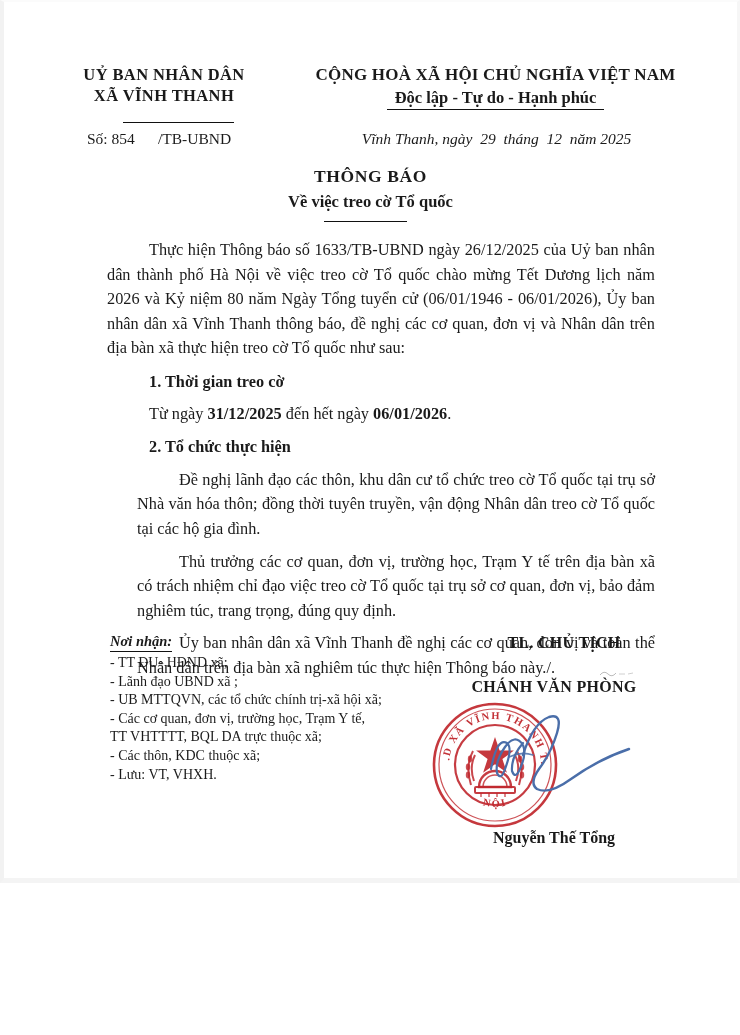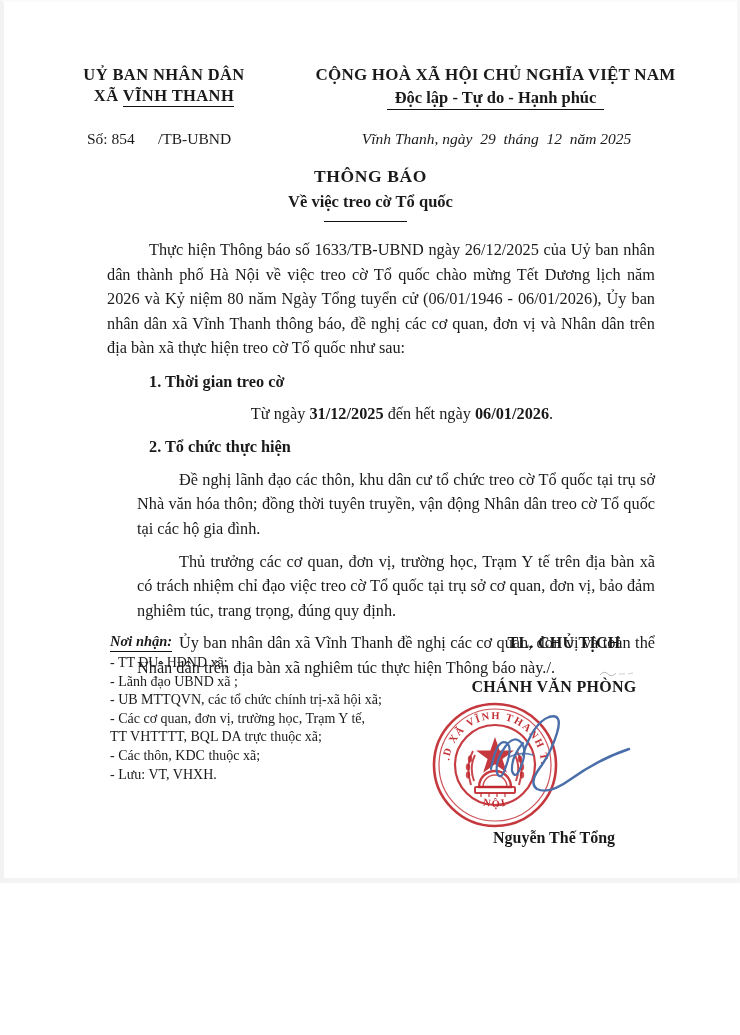--- a/index.html
+++ b/index.html
@@ -60,21 +60,21 @@
     line-height: 21px;
   }
   .org-line2 {
     font-size: 16.5px;
     font-weight: bold;
     letter-spacing: 0.4px;
     line-height: 21px;
   }
   .org-line2 .uline {
     border-bottom: 1.4px solid #111;
-    padding-bottom: 1px;
+    padding-bottom: 17px;
   }
   .nation-line1 {
     font-size: 17px;
     font-weight: bold;
     letter-spacing: 0.2px;
     line-height: 22px;
   }
   .nation-line2 {
     font-size: 16.5px;
     font-weight: bold;
@@ -159,21 +159,20 @@
     font-weight: bold;
     line-height: 24.6px;
     margin: 9px 0 0 0;
     text-indent: 42px;
   }
   .sub-para {
     font-size: 16.3px;
     line-height: 24.6px;
     margin: 7px 0 0 0;
     text-indent: 42px;
-    text-align: center;
   }
   .bold { font-weight: bold; }
 
   .final-mark {
     display: inline-block;
     width: 40px;
     height: 12px;
     vertical-align: middle;
     opacity: 0.45;
   }

